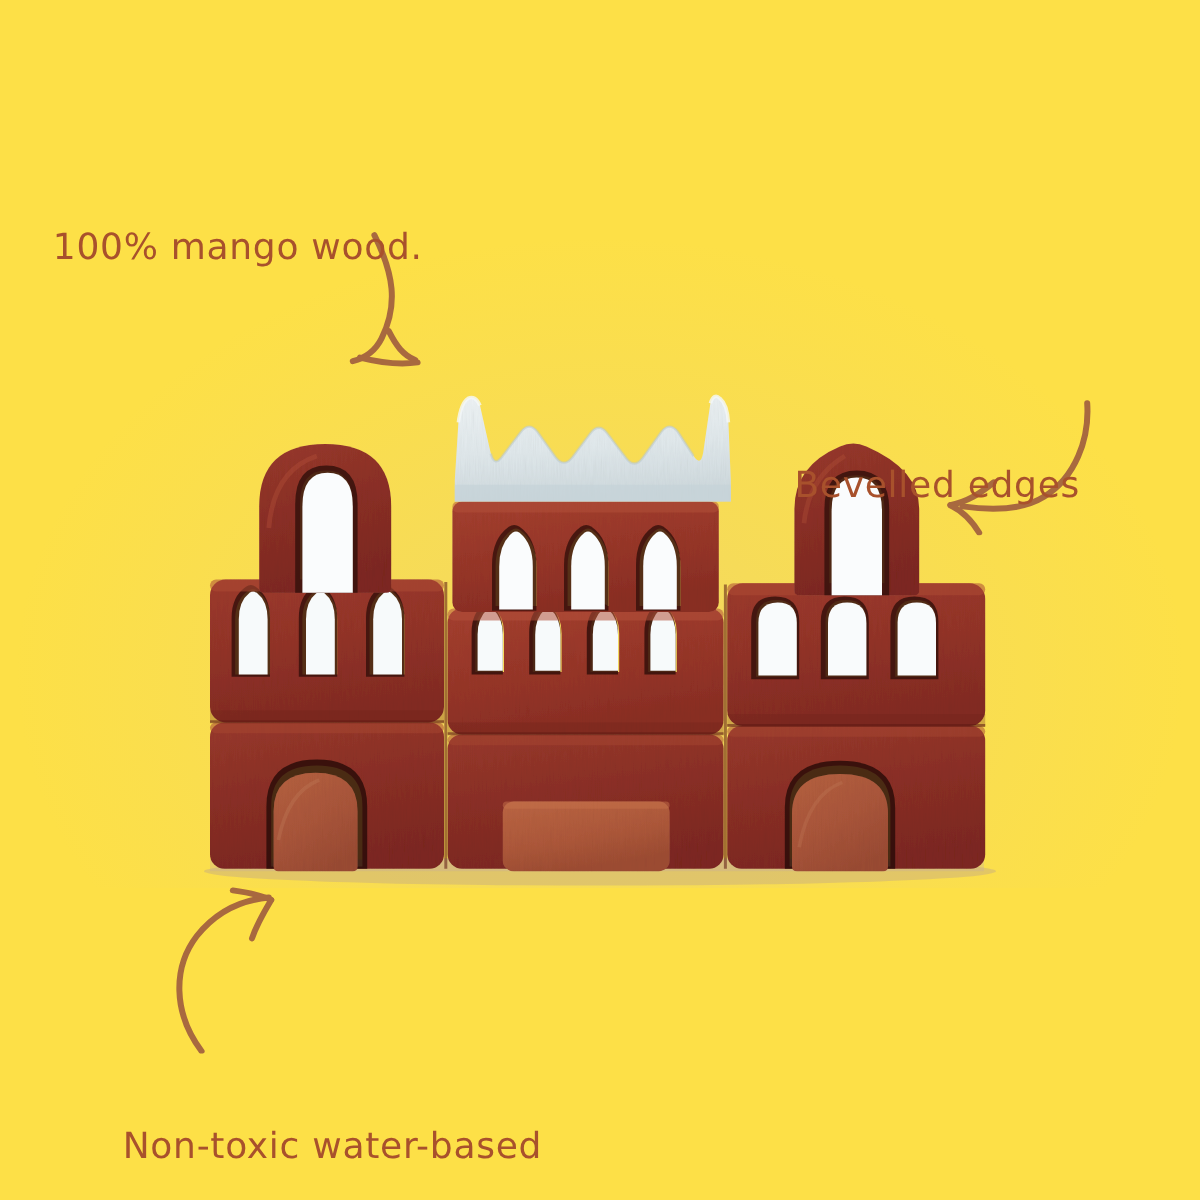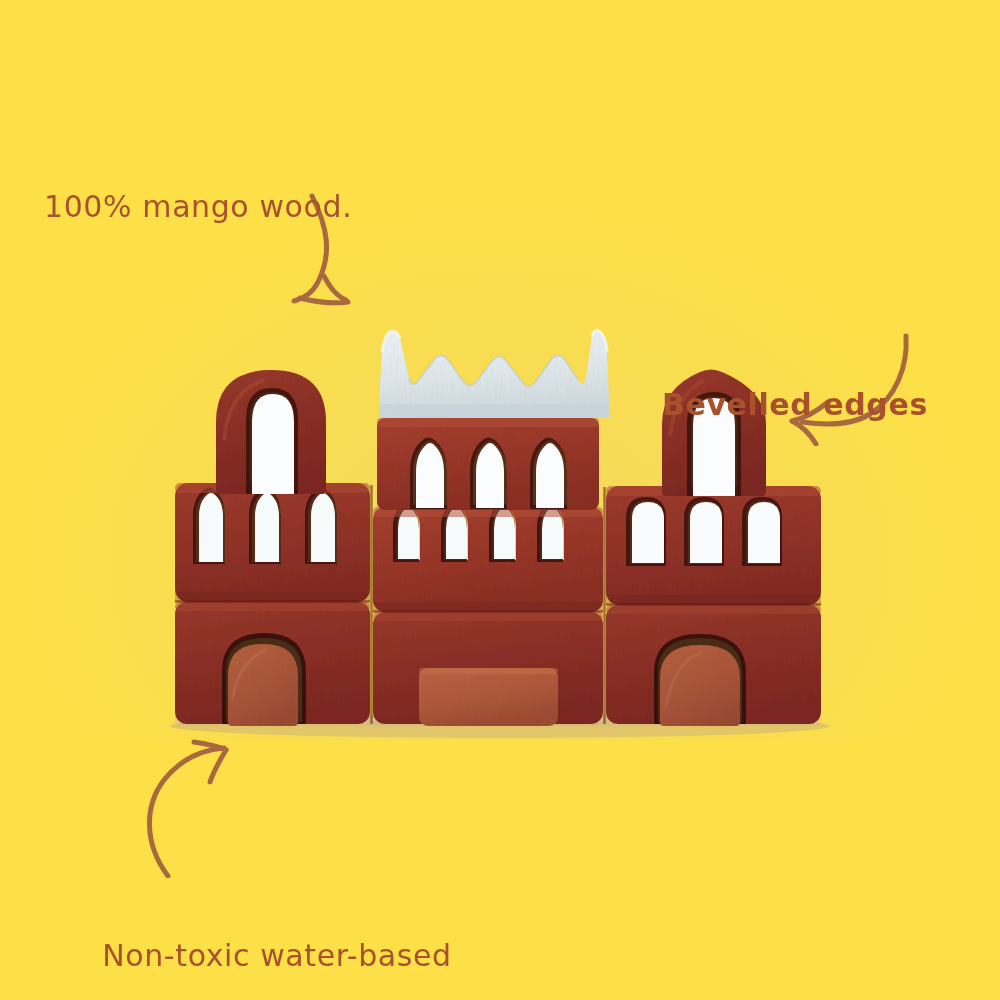--- a/index.html
+++ b/index.html
@@ -44,21 +44,21 @@
     position: absolute;
     color: #a8512c;
     font-family: "DejaVu Sans", sans-serif;
     font-size: 30px;
     line-height: 1.45;
     letter-spacing: 0.6px;
     white-space: pre;
     font-weight: 400;
   }
   .annot.a1 { left: 44px;  top: 98px; }
-  .annot.a2 { left: 662px; top: 296px; font-weight: bold; }
+  .annot.a2 { left: 662px; top: 296px; }
   .annot.a3 { left: 62px;  top: 890px; text-align: center; width: 430px; white-space: pre-line;}
 
   .arrow-svg {
     position: absolute;
     pointer-events: none;
   }
 
   
   .blocks {
     position: absolute;

